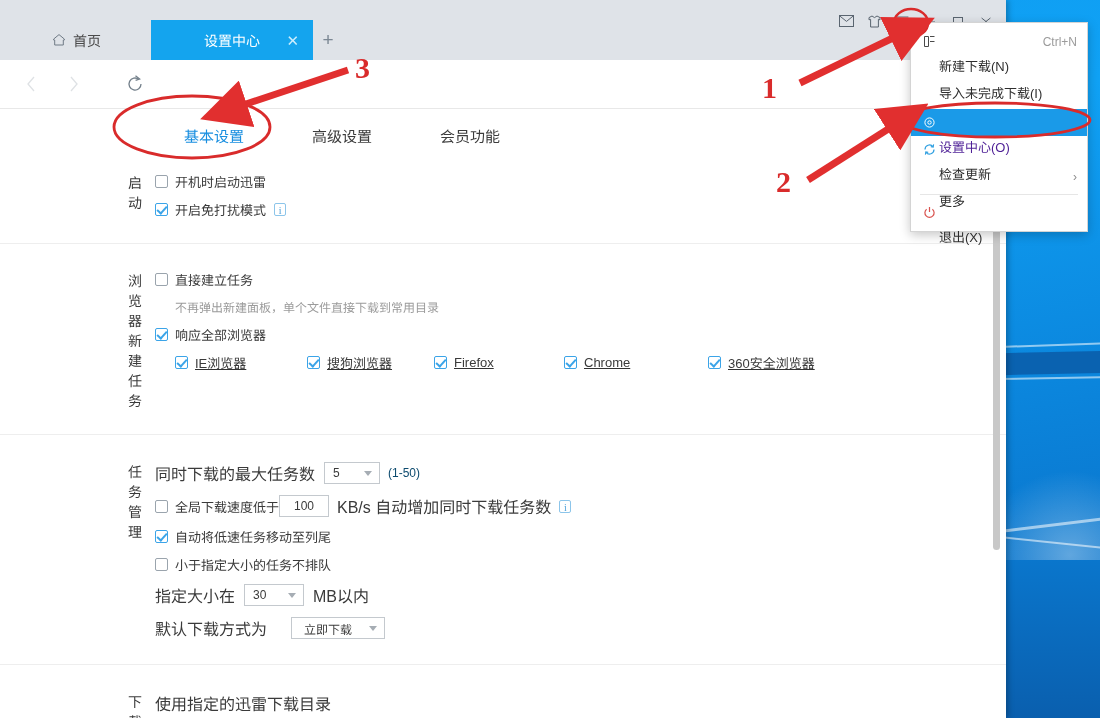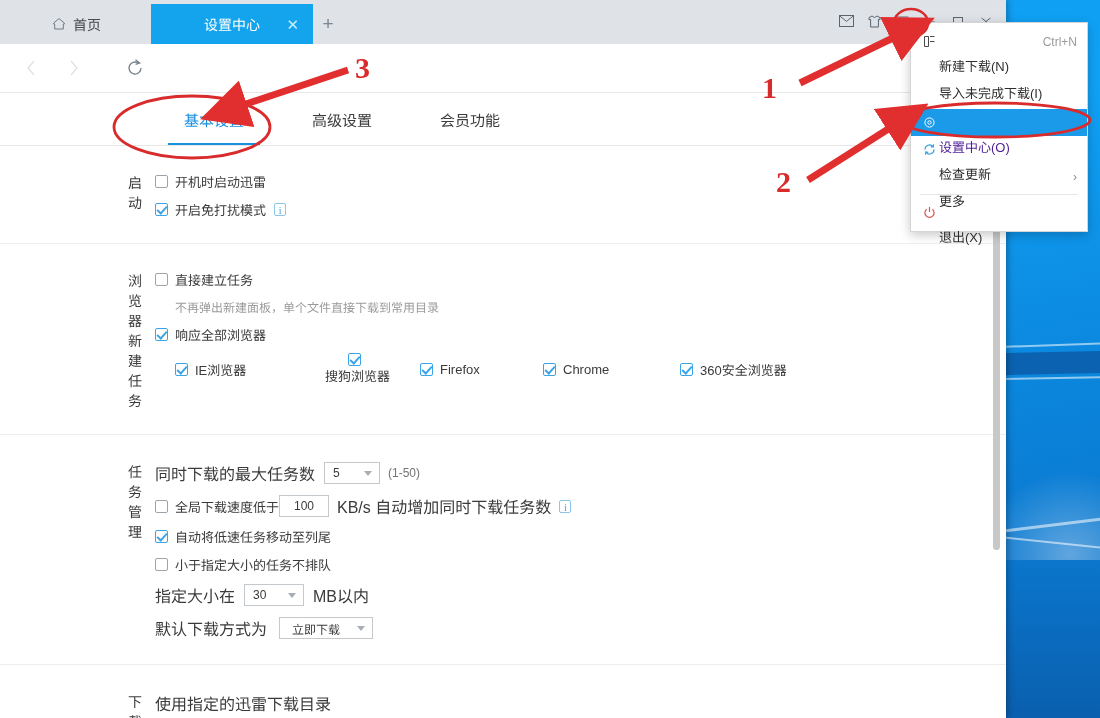--- a/index.html
+++ b/index.html
@@ -15,21 +15,21 @@
     overflow:hidden;}
   #desktop .wstripe{position:absolute;background:rgba(255,255,255,.55);height:2px;
     transform-origin:left center;}
   #desktop .wband{position:absolute;background:#0b5ca8;opacity:.85;}
   #desktop .glow{position:absolute;border-radius:50%;
     background:radial-gradient(ellipse at center,rgba(255,255,255,.35),rgba(255,255,255,0) 70%);}
   
   #app{position:absolute;left:0;top:0;width:1006px;height:718px;background:#fff;
     box-shadow:2px 0 6px rgba(0,0,0,.28);overflow:hidden;}
   
-  #tabstrip{height:44px;background:#dfe3e8;position:relative;display:flex;align-items:flex-end;}
+  #tabstrip{height:60px;background:#dfe3e8;position:relative;display:flex;align-items:flex-end;}
   .tab{height:40px;display:flex;align-items:center;padding:0 16px;font-size:14px;
     color:#4a4a4a;box-sizing:border-box;white-space:nowrap;}
   .tab.home{padding-left:52px;padding-right:50px;gap:7px;}
   .tab.active{background:#14a4ee;color:#fff;min-width:162px;justify-content:center;
     position:relative;padding-right:40px;padding-left:40px;}
   .tab .closex{position:absolute;right:14px;top:50%;transform:translateY(-50%);
     font-size:15px;color:#cdeefd;line-height:1;cursor:pointer;}
   .tab-plus{width:30px;height:40px;display:flex;align-items:center;justify-content:center;
     font-size:19px;color:#7b8793;font-weight:300;cursor:pointer;}
   .home-ico{width:14px;height:14px;display:inline-block;position:relative;}
@@ -59,34 +59,34 @@
   .sec-body{flex:1;padding-left:10px;}
   .row{display:flex;align-items:center;margin-bottom:9px;}
   .row:last-child{margin-bottom:0;}
   .cb{display:inline-flex;align-items:center;cursor:pointer;font-size:13px;color:#3a3a3a;white-space:nowrap;}
   .box{width:13px;height:13px;border:1px solid #9aa4ad;background:#fff;border-radius:2px;
     display:inline-block;position:relative;margin-right:7px;flex:0 0 13px;box-sizing:border-box;}
   .cb.on .box{border-color:#3ba4e8;}
   .cb.on .box:after{content:"";position:absolute;left:3px;top:0px;width:4px;height:8px;
     border:solid #3ba4e8;border-width:0 2px 2px 0;transform:rotate(42deg);}
   .hint{font-size:12px;color:#9b9b9b;margin:2px 0 10px 20px;}
-  .sub-row{margin-left:20px;display:flex;align-items:center;gap:5px;margin-top:3px;}
+  .sub-row{margin-left:20px;display:flex;align-items:center;gap:12px;margin-top:3px;text-decoration:underline;}
   .sub-row .cb{margin-right:0;}
   .info-i{display:inline-block;width:12px;height:13px;border:1px solid #8cc5ea;border-radius:2px;
     color:#4a9fd8;font-size:10px;line-height:13px;text-align:center;margin-left:8px;
     font-family:"Liberation Serif",serif;cursor:pointer;box-sizing:border-box;}
   .lbl{font-size:16px;color:#3a3a3a;white-space:nowrap;}
   .sel{height:22px;border:1px solid #c4c9ce;background:#fff;display:inline-flex;align-items:center;
     padding:0 0 0 8px;font-size:12px;color:#3a3a3a;position:relative;box-sizing:border-box;cursor:pointer;}
   .sel .arr{width:22px;display:flex;align-items:center;justify-content:center;margin-left:auto;}
   .sel .arr i{display:block;width:0;height:0;border-left:4px solid transparent;
     border-right:4px solid transparent;border-top:5px solid #a6adb4;}
   .txtin{height:22px;border:1px solid #c4c9ce;background:#fff;font-size:12px;color:#3a3a3a;
     text-align:center;box-sizing:border-box;line-height:20px;cursor:text;}
-  .paren{font-size:12px;color:#737373;margin-left:8px;}
+  .paren{font-size:12px;color:#0c4a6e;margin-left:8px;}
   .btn-blue{background:#1a9ae8;color:#fff;font-size:13px;height:24px;line-height:24px;
     padding:0 14px;border:0;cursor:pointer;white-space:nowrap;}
   
   #vscroll{position:absolute;right:6px;top:150px;width:7px;height:420px;background:transparent;}
   #vscroll .thumb{position:absolute;left:0;top:0;width:7px;height:400px;background:#c8c8c8;
     border-radius:4px;cursor:pointer;}
   
   #menu{position:absolute;left:910px;top:22px;width:176px;background:#fff;
     border:1px solid #d4d4d4;box-shadow:0 3px 10px rgba(0,0,0,.22);padding:5px 0;z-index:40;
     font-size:13px;}
@@ -233,21 +233,21 @@
           <span class="cb on">
             <span class="box"></span>
             <span>响应全部浏览器</span>
           </span>
         </div>
         <div class="sub-row" style="margin-top:7px;">
           <span class="cb on" style="width:120px;">
             <span class="box"></span>
             <span>IE浏览器</span>
           </span>
-          <span class="cb on" style="width:115px;flex-direction:column;">
+          <span class="cb on" style="width:115px;">
             <span class="box"></span>
             <span>搜狗浏览器</span>
           </span>
           <span class="cb on" style="width:118px;">
             <span class="box"></span>
             <span>Firefox</span>
           </span>
           <span class="cb on" style="width:132px;">
             <span class="box"></span>
             <span>Chrome</span>
@@ -299,21 +299,21 @@
           <span class="sel" style="width:60px;margin-left:9px;">
             <span>30</span>
             <span class="arr">
                 <i></i>
               </span>
           </span>
           <span class="lbl" style="margin-left:9px;">MB以内</span>
         </div>
         <div class="row">
           <span class="lbl">默认下载方式为</span>
-          <span class="sel" style="width:94px;margin-left:12px;padding-left:12px;">
+          <span class="sel" style="width:94px;margin-left:24px;padding-left:12px;">
             <span>立即下载</span>
             <span class="arr">
                 <i></i>
               </span>
           </span>
         </div>
       </div>
     </div>
 
     <div class="section" style="border-bottom:0;">

